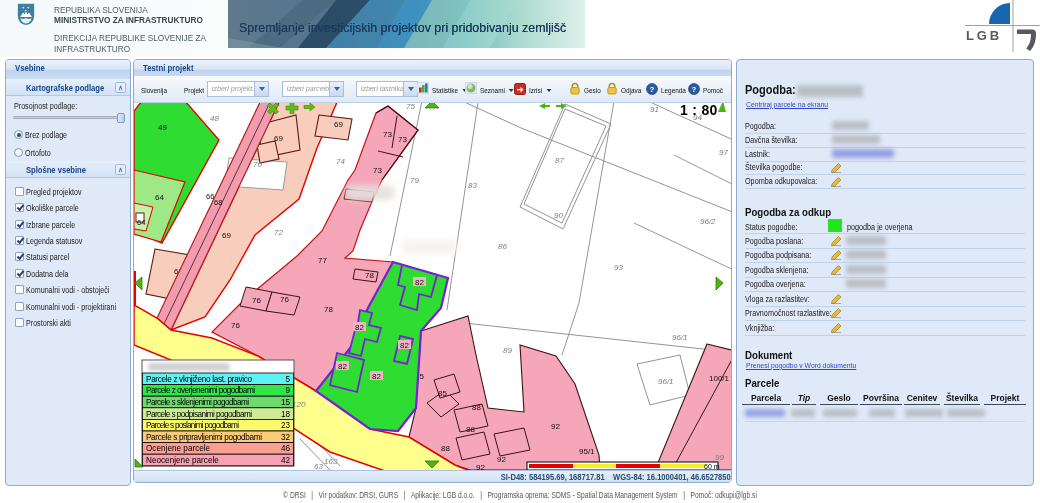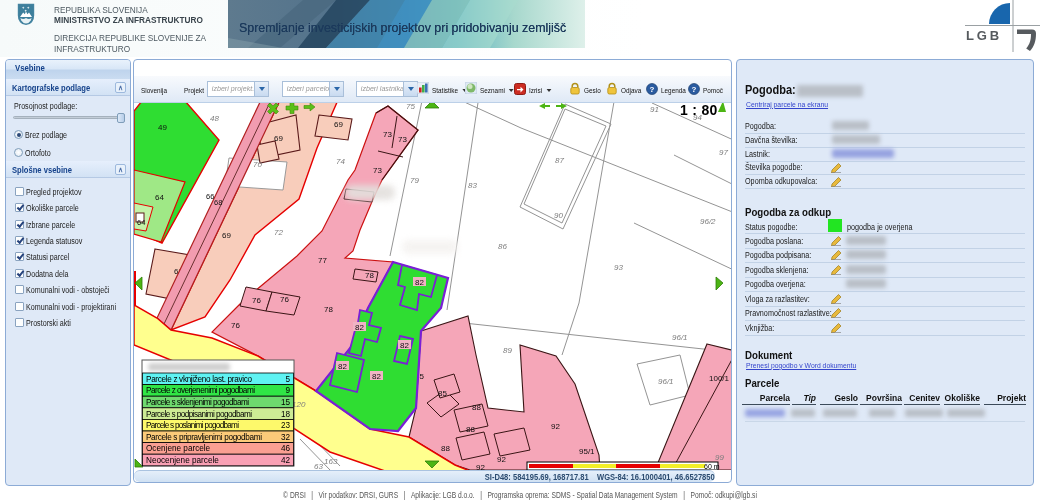--- a/index.html
+++ b/index.html
@@ -16,52 +16,52 @@
 .panel { position:absolute; border:1px solid #8cabd6; border-radius:4px; background:#dfe9f7; }
 .phdr { position:absolute; left:0; top:0; right:0; height:20px; border-bottom:1px solid #a9c2e2; border-radius:3px 3px 0 0;
   background:linear-gradient(180deg,#e9f2fc 0%,#d9e7f7 45%,#bfd4ed 55%,#cadcf1 100%);
   font-size:9.5px; font-weight:bold; color:#15428b; line-height:16px; padding-left:9px; }
 .phdr span { display:inline-block; transform:scaleX(0.82); transform-origin:left; }
 
 
 #lp { left:5px; top:59px; width:126px; height:427px; }
 .secthdr .st { display:inline-block; transform:scaleX(0.8); transform-origin:left; }
 .secthdr { position:absolute; left:0px; right:0px; height:17px; background:linear-gradient(180deg,#e6effc,#d2e2f4);
-  border-bottom:1px solid #b5c9e4; font-size:9.5px; font-weight:bold; color:#15428b; line-height:17px; padding-left:6px;text-decoration:underline; }
+  border-bottom:1px solid #b5c9e4; font-size:9.5px; font-weight:bold; color:#15428b; line-height:17px; padding-left:20px;text-decoration:underline; }
 .tool { position:absolute; right:4px; top:3px; width:11px; height:11px; border:1px solid #9db9dd; border-radius:2px; background:#e8f1fb;
   color:#4f71a9; font-size:7px; line-height:10px; text-align:center; font-weight:bold; }
 .ltxt { position:absolute; font-size:8.5px; color:#222; white-space:nowrap; transform:scaleX(0.84); transform-origin:left; }
 .radio { position:absolute; width:9px; height:9px; border-radius:50%; border:1px solid #7f9db9; background:radial-gradient(#fff,#dce6f0); }
 .radio.on::after { content:""; position:absolute; left:2px; top:2px; width:4px; height:4px; border-radius:50%; background:#2d4a78; }
 .cb { position:absolute; width:9px; height:9px; border:1px solid #8aa3c0; background:#fdfefe; border-radius:1px; }
 .cb.on::after { content:""; position:absolute; left:1px; top:1px; width:5px; height:2px; border-left:2px solid #27437c; border-bottom:2px solid #27437c; transform:rotate(-50deg); }
 
 
 #mp { left:133px; top:59px; width:599px; height:424px; background:#fff; }
 #toolbar { position:absolute; left:0px; right:0px; top:16px; height:27px; background:linear-gradient(180deg,#f8fafd,#e9f0f9 60%,#dfe9f6);
   border-bottom:1px solid #bcd0e8; }
 .tbtxt { position:absolute; font-size:8px; color:#111; top:10px; white-space:nowrap; transform:scaleX(0.8); transform-origin:left; }
 .combo { position:absolute; top:5px; height:16px; background:#fff; border:1px solid #a9bfd9; }
 .combo .ph { font-size:7.5px; color:#999; font-style:italic; line-height:14px; padding-left:4px; white-space:nowrap; transform:scaleX(0.95); transform-origin:left; }
 .trig { position:absolute; right:0; top:0; width:14px; height:14px; background:linear-gradient(180deg,#e8f0fa,#c8daf0); border-left:1px solid #a9bfd9; }
 .trig::after { content:""; position:absolute; left:4px; top:5px; border-left:3px solid transparent; border-right:3px solid transparent; border-top:4px solid #2a66a8; }
 .darr { display:inline-block; width:0; height:0; border-left:3px solid transparent; border-right:3px solid transparent; border-top:3.5px solid #333; margin-left:3px; vertical-align:middle; }
-#mapstatus { position:absolute; left:0px; right:16px; bottom:0px; height:12px; background:linear-gradient(180deg,#e5effa,#d0e1f3);
-  border-top:1px solid #aac3e0; font-size:9px; font-weight:bold; color:#2c4c70; text-align:right; line-height:12px;border-radius:6px; }
+#mapstatus { position:absolute; left:0px; right:0px; bottom:0px; height:12px; background:linear-gradient(180deg,#e5effa,#d0e1f3);
+  border-top:1px solid #aac3e0; font-size:9px; font-weight:bold; color:#2c4c70; text-align:right; line-height:12px; }
 #mapstatus span { display:inline-block; transform:scaleX(0.84); transform-origin:right; }
 
 
 #rp { left:736px; top:59px; width:298px; height:427px; }
 .rlabel { position:absolute; left:8px; font-size:8.5px; color:#1a1a1a; white-space:nowrap; transform:scaleX(0.85); transform-origin:left; }
 .rsep { position:absolute; left:8px; right:8px; height:1px; background:#c2d2e6; }
 .blur { position:absolute; border-radius:2px; filter:blur(2px); }
 .rheading { position:absolute; left:8px; font-size:11px; font-weight:bold; color:#111; white-space:nowrap; transform:scaleX(0.88); transform-origin:left; }
 .rlink { position:absolute; left:9px; font-size:8px; color:#3344cc; text-decoration:underline; white-space:nowrap; transform:scaleX(0.85); transform-origin:left; }
 .pencil { position:absolute; width:13px; height:11px; }
-.thead { position:absolute; font-size:8.5px; font-weight:bold; color:#111; text-align:right; }
+.thead { position:absolute; font-size:8.5px; font-weight:bold; color:#111; text-align:center; }
 .thl { position:absolute; height:1px; background:#3b4a5a; top:344px; }
 
 
 #footer { position:absolute; left:0; top:486px; width:1040px; height:17px; background:#fff; }
 #footer div { text-align:center; font-size:9px; color:#555; padding-top:4px; transform:scaleX(0.74); }
 </style>
 </head>
 <body>
 <div id="page">
 
@@ -138,20 +138,21 @@
       <div class="ltxt" style="left:20px;top:209px;">Dodatna dela</div>
     <div class="cb" style="left:9px;top:225px;"></div>
       <div class="ltxt" style="left:20px;top:225px;">Komunalni vodi - obstoječi</div>
     <div class="cb" style="left:9px;top:242px;"></div>
       <div class="ltxt" style="left:20px;top:242px;">Komunalni vodi - projektirani</div>
     <div class="cb" style="left:9px;top:258px;"></div>
       <div class="ltxt" style="left:20px;top:258px;">Prostorski akti</div>
   </div>
 
   <div id="mp" class="panel">
+    <div class="phdr"><span>Testni projekt</span></div>
     <div id="toolbar">
       <div class="tbtxt" style="left:7px;">Slovenija</div>
       <div class="tbtxt" style="left:50px;">Projekt</div>
       <div class="combo" style="left:73px;width:62px;">
           <div class="ph">izberi projekt...</div>
           <div class="trig"></div>
         </div>
       <div class="combo" style="left:148px;width:62px;">
           <div class="ph">izberi parcelo...</div>
           <div class="trig"></div>
@@ -494,21 +495,21 @@
 
     <div class="rheading" style="top:289px;">Dokument</div>
     <div class="rlink" style="top:301px;">Prenesi pogodbo v Word dokumentu</div>
     <div class="rheading" style="top:317px;">Parcele</div>
 
     <div class="thead" style="left:5px;top:333px;width:48px;">Parcela</div>
     <div class="thead" style="left:55px;top:333px;width:24px;font-style:italic;">Tip</div>
     <div class="thead" style="left:83px;top:333px;width:38px;">Geslo</div>
     <div class="thead" style="left:123px;top:333px;width:42px;">Površina</div>
     <div class="thead" style="left:167px;top:333px;width:36px;">Cenitev</div>
-    <div class="thead" style="left:207px;top:333px;width:36px;">Okoliške</div>
+    <div class="thead" style="left:207px;top:333px;width:36px;">Številka</div>
     <div class="thead" style="left:247px;top:333px;width:42px;">Projekt</div>
     <div class="thl" style="left:5px;width:48px;"></div>
     <div class="thl" style="left:55px;width:24px;"></div>
     <div class="thl" style="left:83px;width:38px;"></div>
     <div class="thl" style="left:123px;width:42px;"></div>
     <div class="thl" style="left:167px;width:36px;"></div>
     <div class="thl" style="left:207px;width:36px;"></div>
     <div class="thl" style="left:247px;width:42px;"></div>
     <div class="blur" style="left:8px;top:349px;width:40px;height:8px;background:#98a4e2;"></div>
     <div class="blur" style="left:54px;top:349px;width:24px;height:8px;background:#b9bfc7;"></div>

